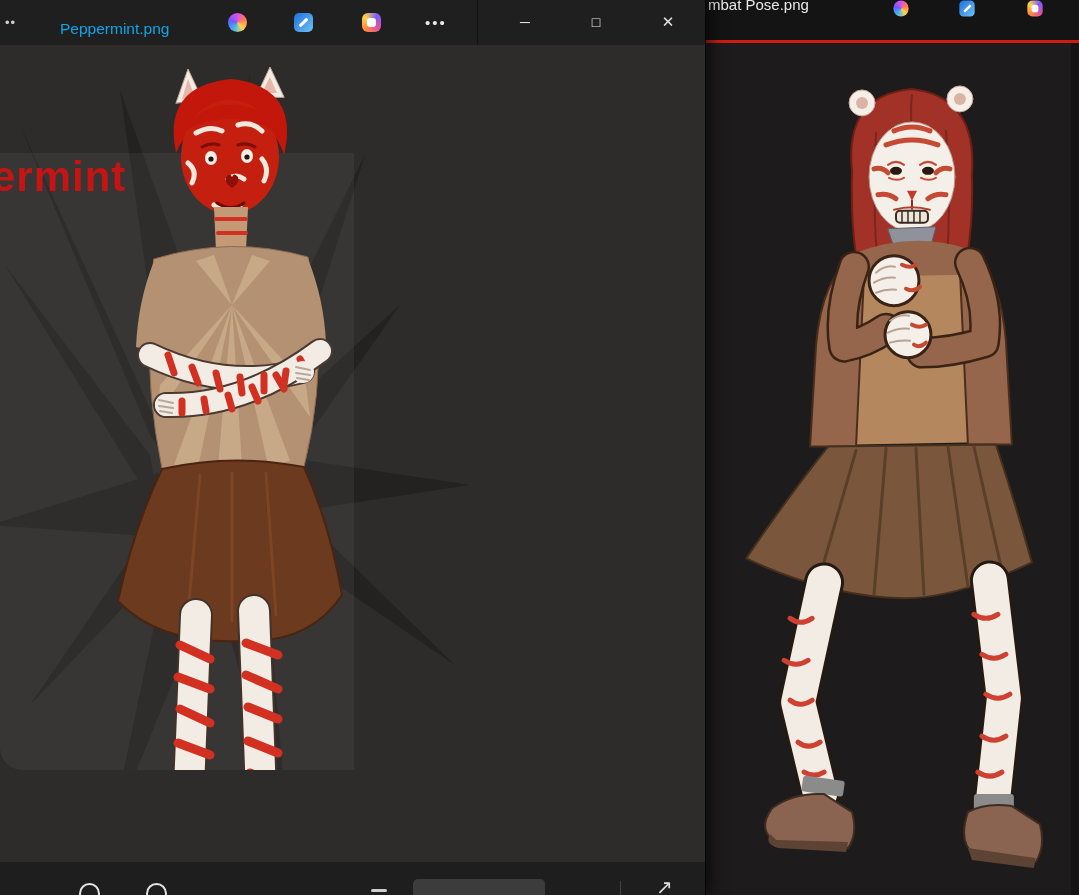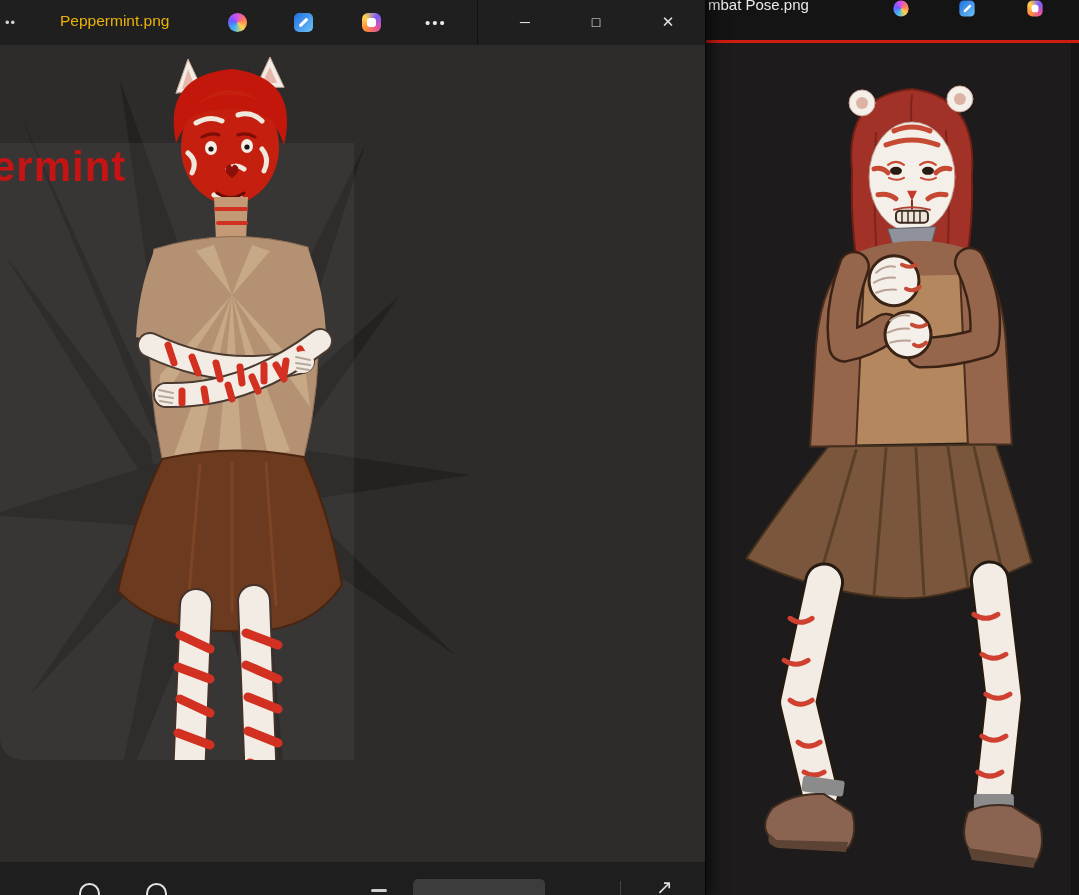--- a/index.html
+++ b/index.html
@@ -15,33 +15,33 @@
   .rt-icon{position:absolute;top:-1px;width:18px;height:18px;display:flex;align-items:center;justify-content:center;}
   .red-line{position:absolute;left:0;top:40px;width:100%;height:3px;background:var(--red_line);}
   .right-content{position:absolute;left:0;top:43px;width:100%;height:852px;background:var(--right_bg);overflow:hidden;}
   .right-edge-strip{position:absolute;right:0;top:43px;width:8px;height:852px;background:#151313;}
 
   
   .left-window{position:absolute;left:0;top:0;width:705px;height:895px;z-index:2;
     border-right:1px solid #060606;box-shadow:5px 0 14px rgba(0,0,0,.6);background:var(--left_content_bg);}
   .titlebar{position:absolute;left:0;top:0;width:100%;height:45px;background:var(--titlebar_bg);}
   .drag-dots{position:absolute;left:5px;top:15px;font-size:13px;letter-spacing:1px;color:#cfcfcf;cursor:pointer;}
-  .win-title{position:absolute;left:60px;top:12px;font-size:15.5px;color:#eab308;white-space:nowrap;}
+  .win-title{position:absolute;left:60px;top:20px;font-size:15.5px;color:#0ea5e9;white-space:nowrap;}
   .icon-btn{position:absolute;top:7px;width:30px;height:30px;display:flex;align-items:center;justify-content:center;border-radius:4px;cursor:pointer;}
   .copilot{width:19px;height:19px;border-radius:50%;background:conic-gradient(from 210deg,#3db6f2,#6a5cff,#d44ff0,#ff7a59,#ffd34f,#3db6f2);}
   .editic{width:19px;height:19px;border-radius:5px;background:linear-gradient(135deg,#1e6fe0,#6fc2f7);position:relative;}
   .editic:after{content:"";position:absolute;left:4px;top:8px;width:11px;height:3px;background:#fff;transform:rotate(-45deg);border-radius:1px;}
   .designeric{width:19px;height:19px;border-radius:6px;background:conic-gradient(from 40deg,#7b5cff,#e052a0,#ff8a3c,#ffd34f,#7b5cff);position:relative;}
   .designeric:after{content:"";position:absolute;inset:5px;background:#fff;border-radius:3px;}
   .more-btn{font-size:15px;letter-spacing:2px;color:#e8e8e8;}
   .tb-divider{position:absolute;left:477px;top:0;width:1px;height:45px;background:#121212;}
   .win-ctrl{color:#e6e6e6;font-size:14px;}
   .close-btn .win-ctrl{font-size:15px;}
 
-  .image-canvas{position:absolute;left:0;top:45px;width:705px;height:715px;background:var(--left_content_bg);overflow:hidden;cursor:grab;border-radius:22px;}
+  .image-canvas{position:absolute;left:0;top:55px;width:705px;height:715px;background:var(--left_content_bg);overflow:hidden;cursor:grab;border-radius:22px;}
 
   
   .toolbar{position:absolute;left:0;bottom:0;width:705px;height:33px;background:var(--toolbar_bg);z-index:3;}
   .mag{position:absolute;width:17px;height:17px;border:2px solid #e4e4e4;border-radius:50%;top:21px;cursor:pointer;}
   .zoom-minus{position:absolute;left:371px;top:27px;width:16px;height:3px;background:#cfcfcf;border-radius:2px;cursor:pointer;}
   .zoom-slider{position:absolute;left:413px;top:17px;width:132px;height:28px;background:var(--zoom_button_bg);border-radius:5px;cursor:pointer;}
   .toolbar-sep{position:absolute;left:620px;top:19px;width:1px;height:20px;background:#434343;}
   .fullscreen{position:absolute;left:656px;top:13px;font-size:20px;color:#dddddd;cursor:pointer;}
 
   

